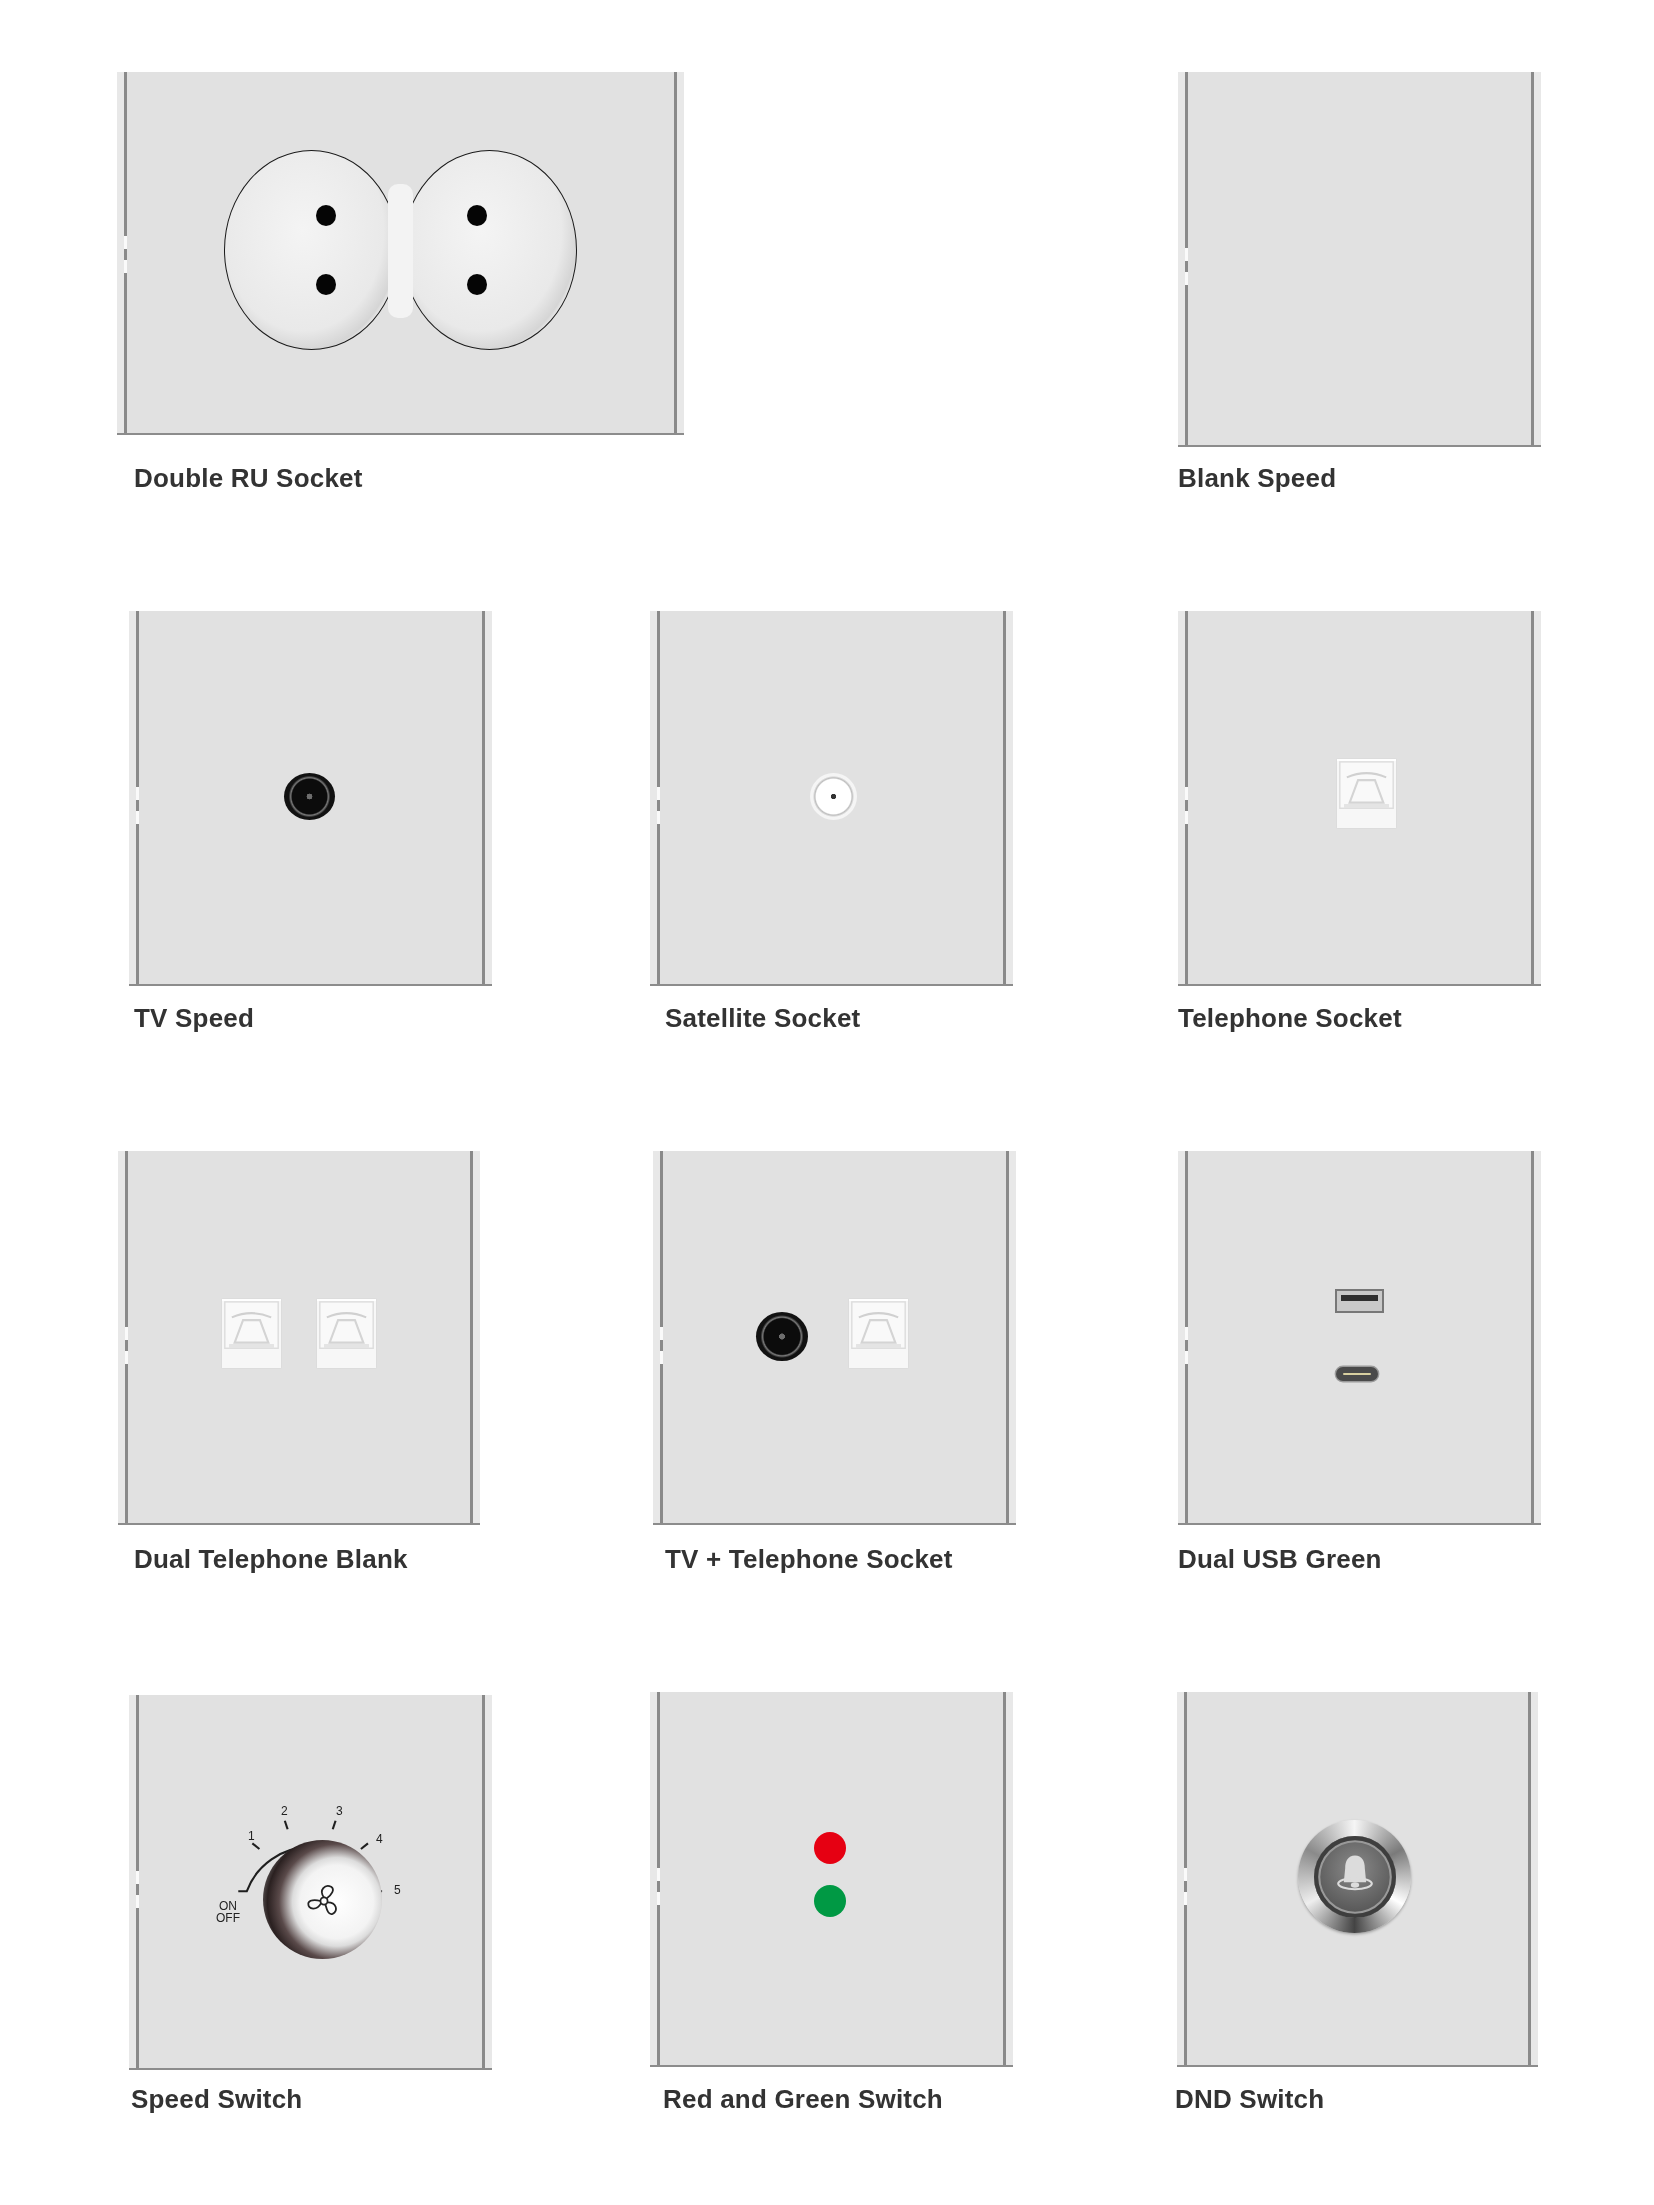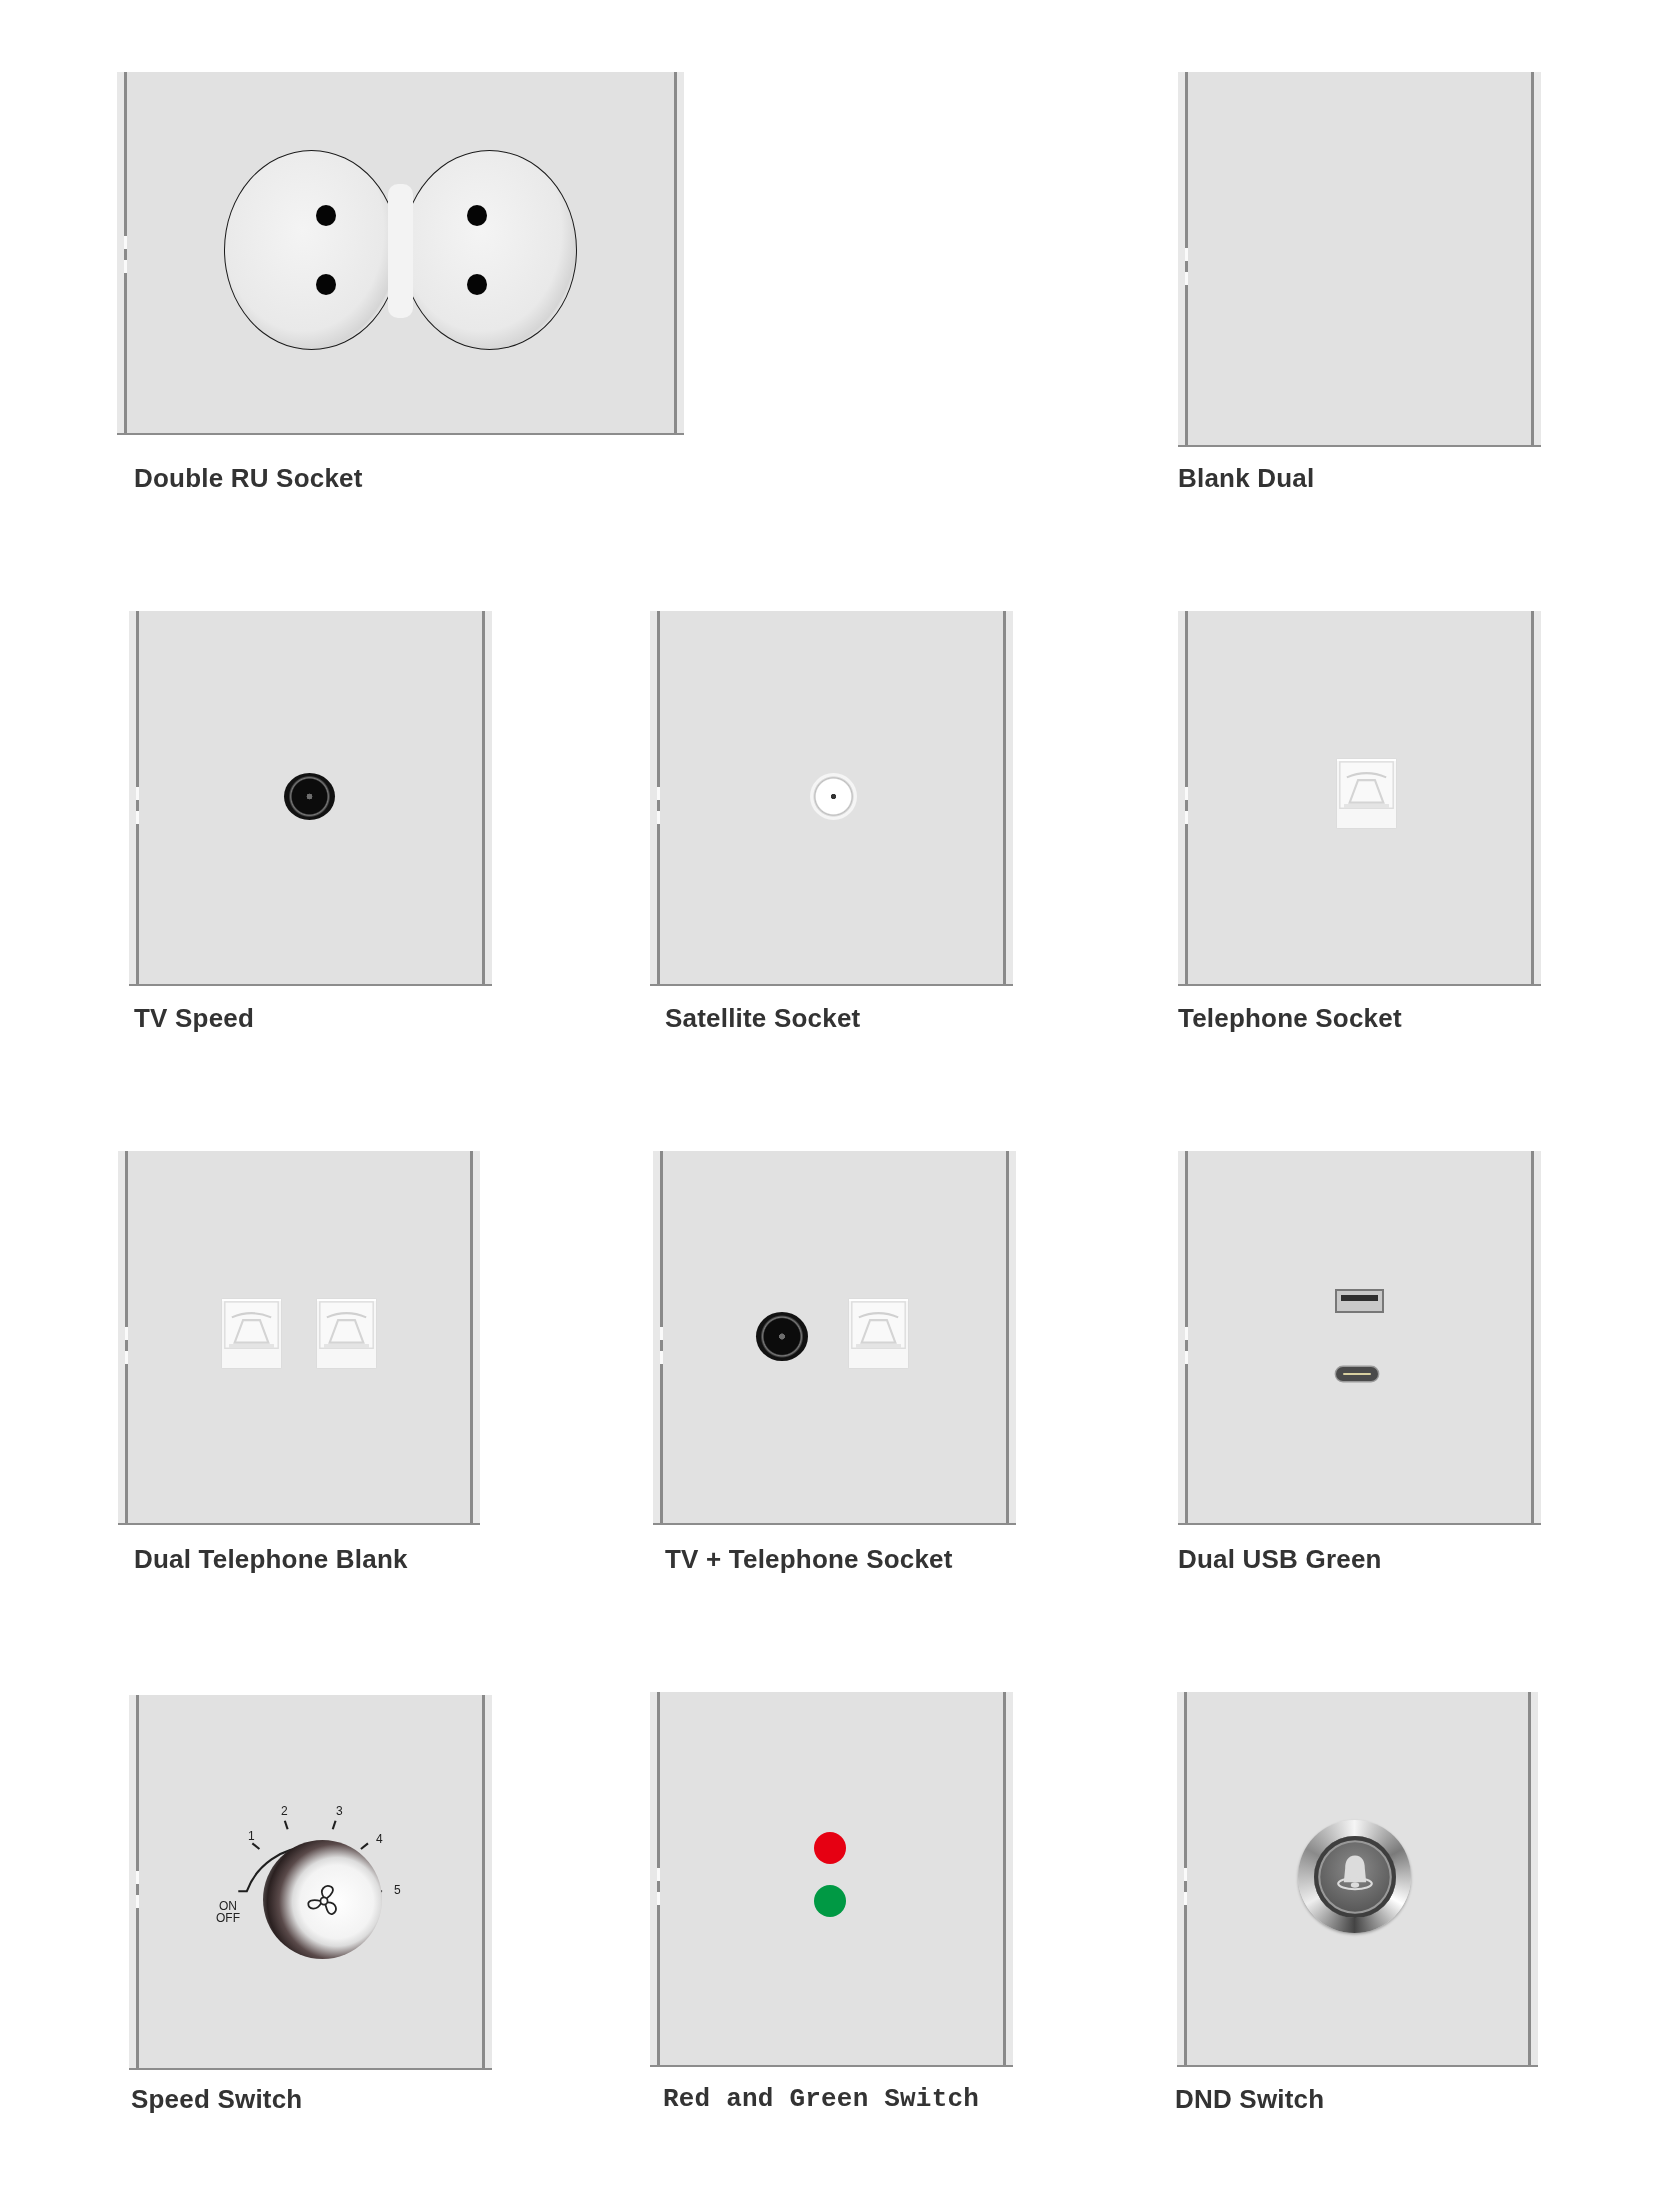--- a/index.html
+++ b/index.html
@@ -91,21 +91,21 @@
   <div class="label" style="left:134px;top:463px;">Double RU Socket</div>
 </div>
 
 <div class="tile">
   <div class="panel" style="left:1178px;top:72px;width:363px;height:375px;">
     <div class="edge-l"></div>
       <div class="edge-r"></div>
     <div class="notch" style="top:176px;"></div>
       <div class="notch" style="top:200px;"></div>
   </div>
-  <div class="label" style="left:1178px;top:463px;">Blank Dual</div>
+  <div class="label" style="left:1178px;top:463px;">Blank Speed</div>
 </div>
 
 <div class="tile">
   <div class="panel" style="left:129px;top:611px;width:363px;height:375px;">
     <div class="edge-l"></div>
       <div class="edge-r"></div>
     <div class="notch" style="top:176px;"></div>
       <div class="notch" style="top:200px;"></div>
     <div class="coax tv" style="left:155px;top:162px;width:51px;height:47px;"></div>
   </div>
@@ -236,21 +236,21 @@
 
 <div class="tile">
   <div class="panel" style="left:650px;top:1692px;width:363px;height:375px;">
     <div class="edge-l"></div>
       <div class="edge-r"></div>
     <div class="notch" style="top:176px;"></div>
       <div class="notch" style="top:200px;"></div>
     <div class="led" style="left:164px;top:140px;background:#e60012;"></div>
     <div class="led" style="left:164px;top:193px;background:#009944;"></div>
   </div>
-  <div class="label" style="left:663px;top:2084px;font-family:Liberation Mono, monospace;">Red and Green Switch</div>
+  <div class="label" style="left:663px;top:2084px;">Red and Green Switch</div>
 </div>
 
 <div class="tile">
   <div class="panel" style="left:1177px;top:1692px;width:361px;height:375px;">
     <div class="edge-l"></div>
       <div class="edge-r"></div>
     <div class="notch" style="top:176px;"></div>
       <div class="notch" style="top:200px;"></div>
     <div class="dnd" style="left:121px;top:128px;">
       <div class="face">

